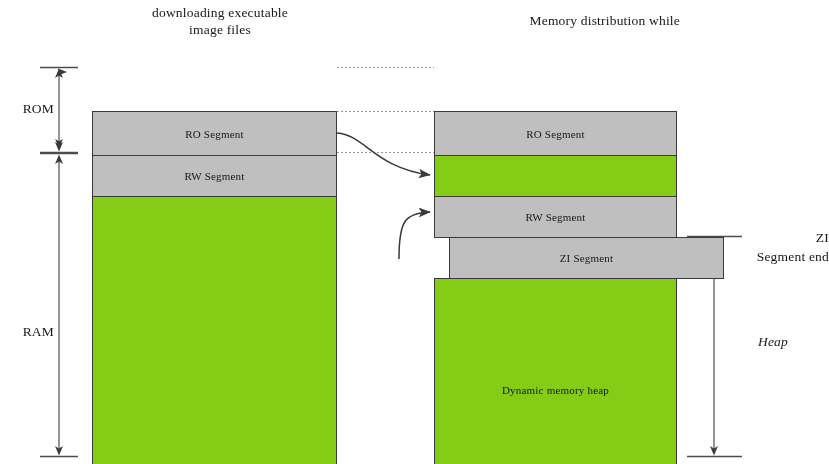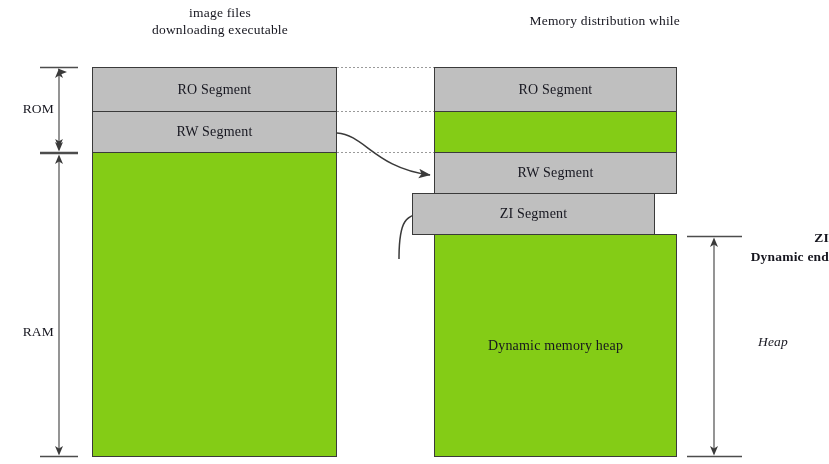--- a/index.html
+++ b/index.html
@@ -29,23 +29,24 @@
   #title-left { left: 110px; top: 4px; width: 220px; }
   #title-right { left: 452px; top: 12px; width: 228px; text-align: right; }
 
   .mem-block {
     position: absolute;
     box-sizing: border-box;
     border: 1.5px solid #3a3a3a;
     display: flex;
     align-items: center;
     justify-content: center;
-    font-size: 14px;
+    font-size: 11px;
     color: #16161f;
     letter-spacing: 0.2px;
+    margin-top: 44px;
   }
   .seg-filled { background: #bfbfbf; }
   .seg-empty  { background: #84cc16; }
 
   .side-label {
     position: absolute;
     font-size: 13.5px;
     color: #16161f;
     text-align: right;
     letter-spacing: 0.2px;
@@ -57,22 +58,22 @@
     height: 464px;
     pointer-events: none;
   }
 </style>
 </head>
 <body>
 
 <div id="canvas">
 
   <div class="title" id="title-left">
+    <div>downloading executable</div>
     <div>image files</div>
-    <div>downloading executable</div>
   </div>
 
   <div class="title" id="title-right">
     <div>Memory distribution while</div>
   </div>
 
   <svg class="overlay" viewBox="0 0 829 464">
 
     <g stroke="#9a9a9a" stroke-width="1" stroke-dasharray="2,2" fill="none">
       <line x1="337" y1="67.5" x2="434" y2="67.5"></line>
@@ -142,32 +143,32 @@
   </div>
 
   <div class="mem-block seg-empty" style="left:434px; top:111px; width:243px; height:42px;">
     <span></span>
   </div>
 
   <div class="mem-block seg-filled" style="left:434px; top:152px; width:243px; height:42px;">
     <span>RW Segment</span>
   </div>
 
-  <div class="mem-block seg-filled" style="left:412px; top:193px; width:243px; height:42px;">
+  <div class="mem-block seg-filled" style="left:449px; top:193px; width:275px; height:42px;">
     <span>ZI Segment</span>
   </div>
 
   <div class="mem-block seg-empty" style="left:434px; top:234px; width:243px; height:223px;">
     <span>Dynamic memory heap</span>
   </div>
 
   <div class="side-label" style="left:2px; top:101px; width:52px;">ROM</div>
 
   <div class="side-label" style="left:2px; top:324px; width:52px;">RAM</div>
 
-  <div class="side-label" style="left:730px; top:228px; width:99px; line-height:19px;font-weight:bold;">
+  <div class="side-label" style="left:730px; top:228px; width:99px; line-height:19px;">
     <div>ZI</div>
-    <div>Dynamic end</div>
+    <div>Segment end</div>
   </div>
 
   <div class="side-label" style="left:728px; top:334px; width:60px;font-style:italic;">Heap</div>
 
 </div>
 
 </body></html>

